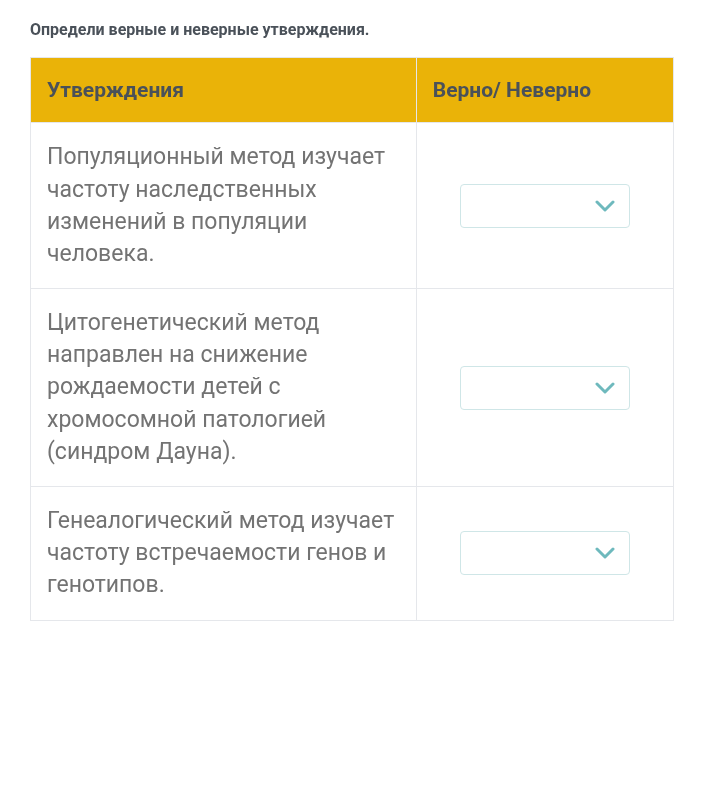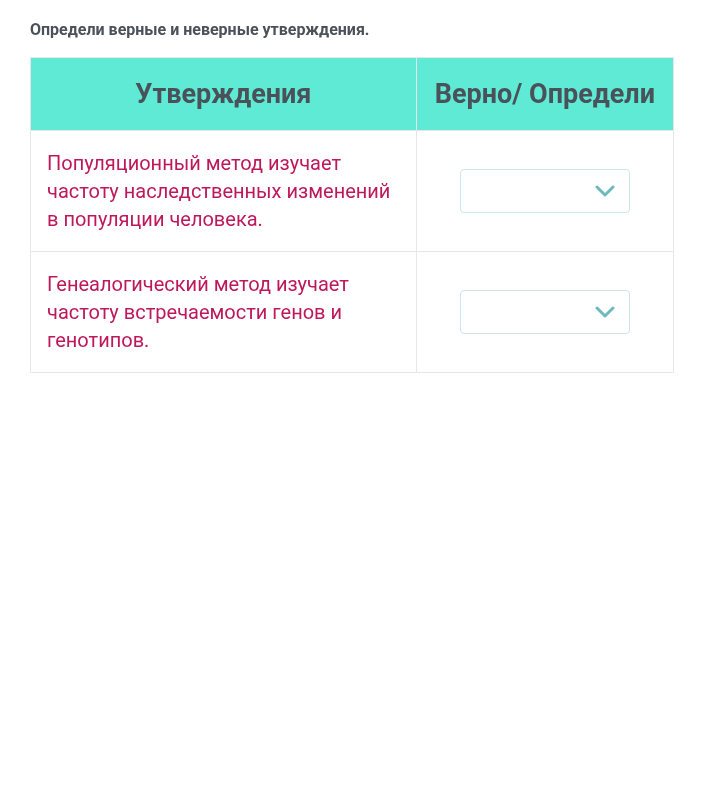--- a/index.html
+++ b/index.html
@@ -25,36 +25,36 @@
       border-collapse: collapse;
       border: 1px solid #e5e7eb;
     }
     .quiz-table th,
     .quiz-table td {
       border: 1px solid #e5e7eb;
       padding: 18px 16px;
       vertical-align: middle;
     }
     .quiz-table th {
-      font-size: 27px;
+      font-size: 21px;
       font-weight: 700;
       color: #4a5159;
-      text-align: center;
-      background: #5eead4;
+      text-align: left;
+      background: #eab308;
       line-height: 1.35;
     }
     .quiz-table .col-statement {
       width: 60%;
     }
     .quiz-table .col-answer {
       width: 40%;
     }
     .statement-text {
-      font-size: 20px;
-      color: #be185d;
+      font-size: 23px;
+      color: #737373;
       line-height: 1.4;
     }
     .answer-cell {
       text-align: center;
     }
     .dropdown {
       display: inline-flex;
       align-items: center;
       justify-content: flex-end;
       width: 170px;
@@ -78,27 +78,41 @@
   </style>
 </head>
 <body>
 
 <div class="question-title">Определи верные и неверные утверждения.</div>
 
 <table class="quiz-table">
   <thead>
     <tr>
       <th class="col-statement">Утверждения</th>
-      <th class="col-answer">Верно/ Определи</th>
+      <th class="col-answer">Верно/ Неверно</th>
     </tr>
   </thead>
   <tbody>
     <tr>
       <td class="col-statement">
         <div class="statement-text">Популяционный метод изучает частоту наследственных изменений в популяции человека.</div>
+      </td>
+      <td class="col-answer answer-cell">
+        <div class="dropdown">
+          <span class="chevron">
+            <svg viewBox="0 0 20 14">
+                <path d="M2 3 L10 11 L18 3" stroke="#6eb9bd" stroke-width="3" fill="none" stroke-linecap="round" stroke-linejoin="round"></path>
+              </svg>
+          </span>
+        </div>
+      </td>
+    </tr>
+    <tr>
+      <td class="col-statement">
+        <div class="statement-text">Цитогенетический метод направлен на снижение рождаемости детей с хромосомной патологией (синдром Дауна).</div>
       </td>
       <td class="col-answer answer-cell">
         <div class="dropdown">
           <span class="chevron">
             <svg viewBox="0 0 20 14">
                 <path d="M2 3 L10 11 L18 3" stroke="#6eb9bd" stroke-width="3" fill="none" stroke-linecap="round" stroke-linejoin="round"></path>
               </svg>
           </span>
         </div>
       </td>

